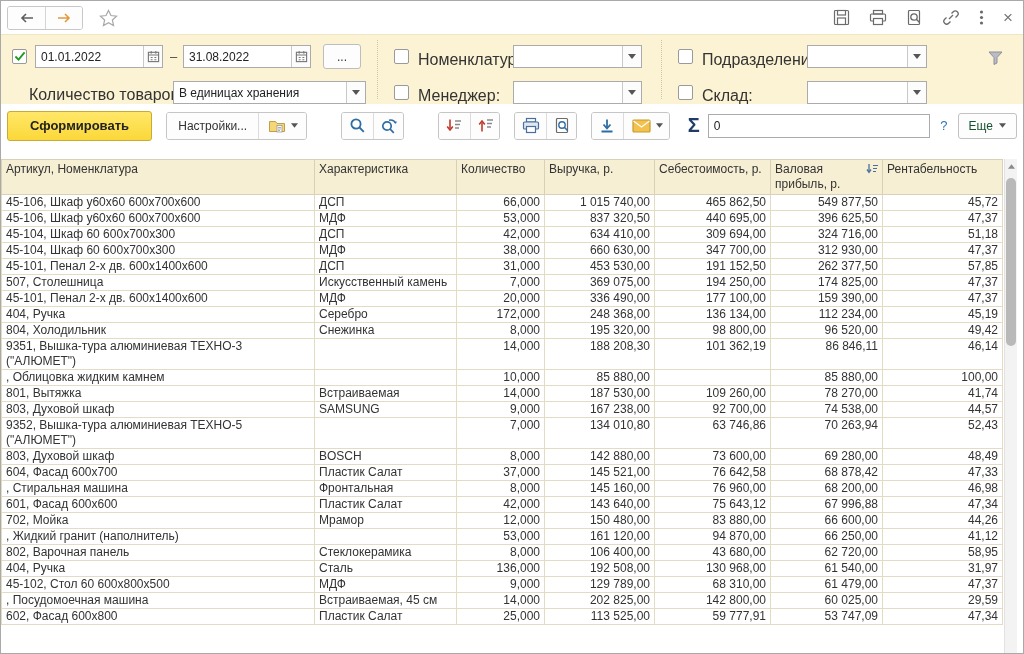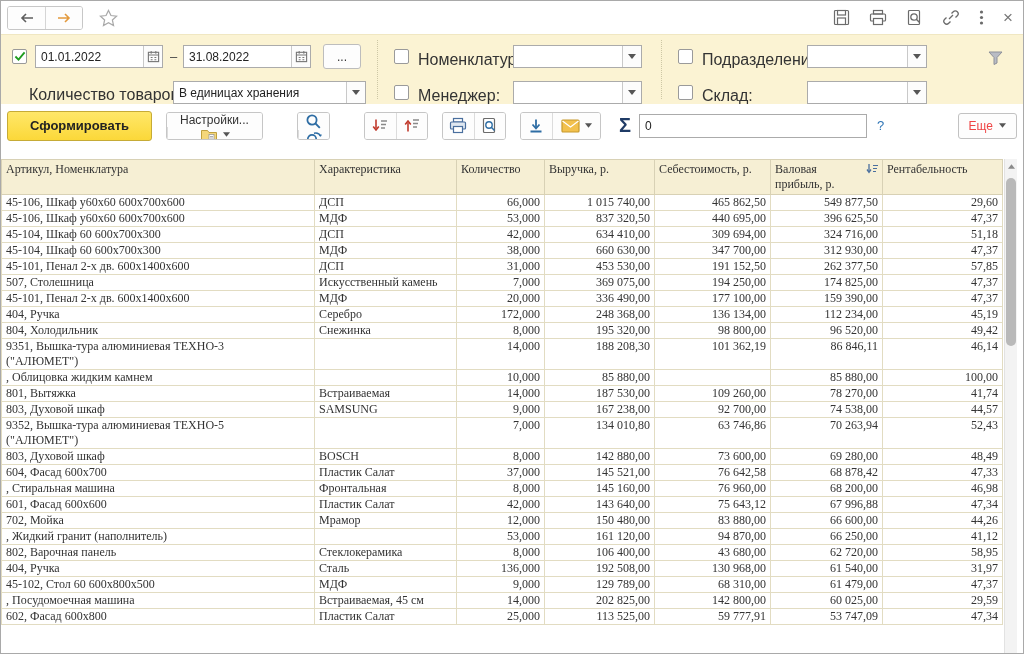--- a/index.html
+++ b/index.html
@@ -28,29 +28,29 @@
   .dash { position:absolute; font-size:13px; color:#444; }
   .more-btn { position:absolute; width:38px; height:25px; background:#fdfdfd; border:1px solid #bdbdbd; border-radius:3px; font-size:12px; color:#333; cursor:pointer; }
   .funnel { position:absolute; cursor:pointer; }
 
   
   .toolbar { height:43px; display:flex; align-items:center; background:#fff; padding:12px 6px; }
   .generate { height:30px; padding:0 22px; background:linear-gradient(#ffe769,#fbd839); border:1px solid #c6ab36; border-radius:3px; font-weight:bold; font-size:13px; color:#222; cursor:pointer; margin-right:14px; font-family:"Liberation Sans",sans-serif; }
   .tool-group { display:flex; border:1px solid #c6c6c6; border-radius:3px; overflow:hidden; height:28px; background:#fdfdfd; }
   .tool-btn { min-width:31px; height:100%; display:flex; align-items:center; justify-content:center; background:#fdfdfd; cursor:pointer; padding:0 4px; }
   .tool-btn + .tool-btn { border-left:1px solid #dcdcdc; }
-  .settings-btn { padding:0 13px; font-size:12px; color:#333; } .mr14 { margin-right:14px; } .mr18 { margin-right:34px;flex-direction:column; }
+  .settings-btn { padding:0 13px; font-size:12px; color:#333; } .mr14 { margin-right:14px; } .mr18 { margin-right:34px; }
   .sigma { font-size:20px; font-weight:bold; color:#1f3b66; margin:0 8px 0 4px; }
   .sum-input { width:228px; height:24px; border:1px solid #ababab; font-size:12px; color:#222; padding:0 5px; font-family:"Liberation Sans",sans-serif; }
   .help { font-size:13px; color:#2e75b6; margin:0 10px; cursor:pointer; }
-  .more-button { margin-left:auto; height:26px; padding:0 10px; background:#fdfdfd; border:1px solid #c2c2c2; border-radius:3px; font-size:12px; color:#ef4444; display:flex; align-items:center; gap:6px; cursor:pointer; }
+  .more-button { margin-left:auto; height:26px; padding:0 10px; background:#fdfdfd; border:1px solid #c2c2c2; border-radius:3px; font-size:12px; color:#14532d; display:flex; align-items:center; gap:6px; cursor:pointer; }
 
   
   .report-area { position:absolute; top:158px; left:0; right:0; bottom:0; overflow:hidden; }
-  table { border-collapse:collapse; table-layout:fixed; width:1001px;font-family:Liberation Serif, serif; }
+  table { border-collapse:collapse; table-layout:fixed; width:1001px; }
   thead th { background:#f6efd4; border:1px solid #d8d1b5; font-weight:normal; text-align:left; font-size:12px; color:#333; padding:2px 4px; height:35px; vertical-align:top; line-height:15px; position:relative; cursor:pointer; }
   tbody td { border:1px solid #e2dcc2; font-size:12px; color:#333; padding:0 4px; height:15px; line-height:15px; vertical-align:top; white-space:pre-line; overflow:hidden; cursor:default; }
   tbody td.num { text-align:right; white-space:nowrap; }
   .sort-icon { position:absolute; right:3px; top:3px; }
 
   
   .vscroll { position:absolute; top:0; bottom:0; right:6px; width:13px; background:#f3f3f3; border-left:1px solid #e2e2e2; cursor:pointer; }
   .sb-arrow { height:15px; display:flex; align-items:center; justify-content:center; }
   .sb-thumb { position:absolute; top:19px; left:1px; width:10px; height:168px; background:#b9b9b9; border-radius:5px; }
 </style>
@@ -337,21 +337,21 @@
         </tr>
       </thead>
       <tbody>
           <tr>
             <td>45-106, Шкаф у60х60 600х700х600</td>
             <td>ДСП</td>
             <td class="num">66,000</td>
             <td class="num">1 015 740,00</td>
             <td class="num">465 862,50</td>
             <td class="num">549 877,50</td>
-            <td class="num">29,60</td>
+            <td class="num">45,72</td>
           </tr>
           <tr>
             <td>45-106, Шкаф у60х60 600х700х600</td>
             <td>МДФ</td>
             <td class="num">53,000</td>
             <td class="num">837 320,50</td>
             <td class="num">440 695,00</td>
             <td class="num">396 625,50</td>
             <td class="num">47,37</td>
           </tr>

